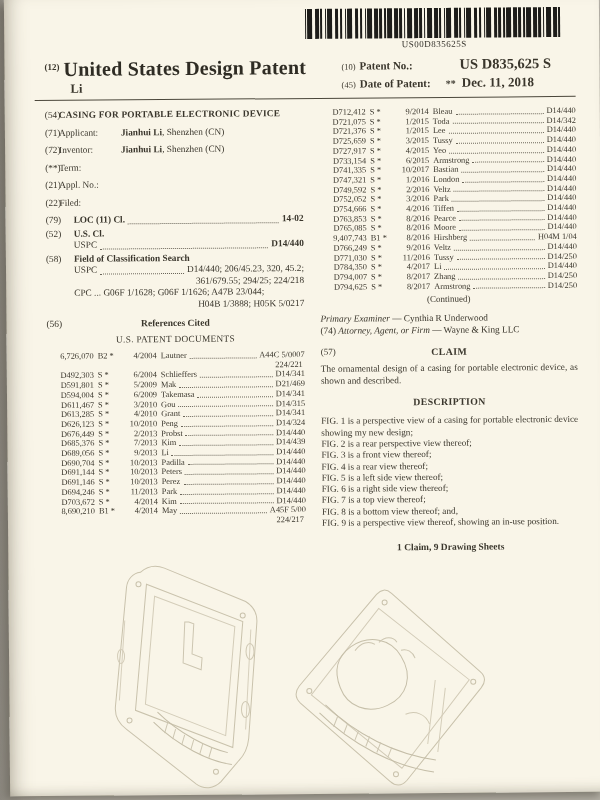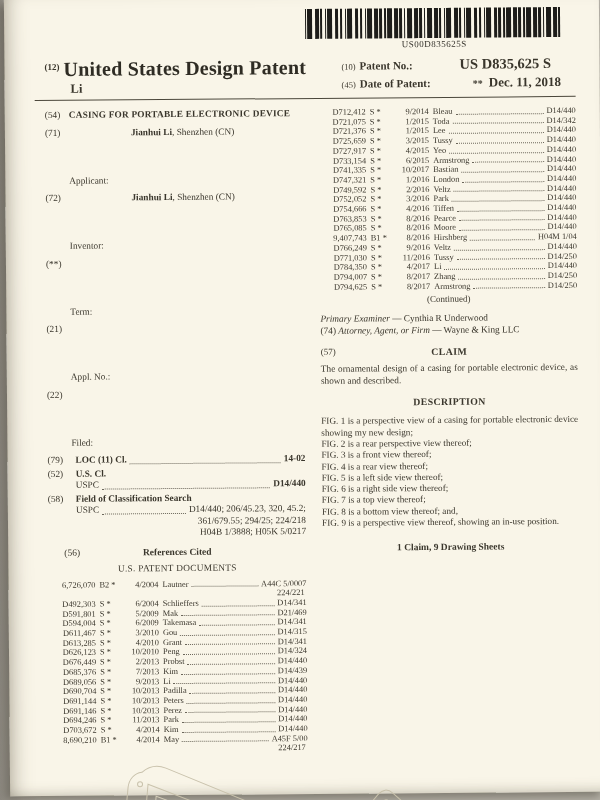--- a/index.html
+++ b/index.html
@@ -24,40 +24,40 @@
   .header-row{display:flex;padding:4px 26px 0 40px;justify-content:space-between;}
   .h-left{padding-top:2px;}
   .kind-code{font-size:9px;font-weight:bold;vertical-align:6px;}
   .main-title{font-size:20px;font-weight:bold;letter-spacing:.2px;color:#2f2c24;}
   .h-surname{font-size:12.5px;font-weight:bold;margin-left:26px;margin-top:1px;}
   .h-right{padding-top:3px;min-width:232px;}
   .h-right .row{display:flex;align-items:baseline;margin-bottom:2px;}
   .h-right .code{font-size:8.5px;margin-right:4px;}
   .h-right .lab{font-size:11px;font-weight:bold;width:86px;}
   .pat-no{font-size:14.5px;font-weight:bold;margin-left:14px;white-space:nowrap;}
-  .pat-date{font-size:13px;font-weight:bold;margin-left:27px;white-space:nowrap;}
+  .pat-date{font-size:13px;font-weight:bold;margin-left:0;white-space:nowrap;}
   .star2{font-size:10px;font-weight:bold;margin-right:6px;}
   .header-rule{border-top:1.6px solid #4b473b;margin:3px 24px 0 30px;}
   
   .columns{display:flex;gap:16px;padding:9px 24px 0 40px;}
   .col-left{width:258px;flex:none;}
   .col-right{flex:1;min-width:0;}
   .entry{display:flex;margin-bottom:6px;font-size:9.3px;line-height:11.5px;}
-  .entry .code{width:24px;flex:none;}
-  .entry .lab{width:62px;flex:none;margin-top:48px;}
+  .entry .code{width:14px;flex:none;}
+  .entry .lab{width:62px;flex:none;}
   .entry .val{flex:1;}
   .bold{font-weight:bold;}
   .title-entry .val{font-weight:bold;letter-spacing:.2px;}
   .leader{flex:1;border-bottom:1px dotted #6b665a;margin:0 3px 2px 3px;min-width:12px;}
   .cls-line{display:flex;font-size:9.3px;line-height:11.5px;}
   .cls-line .code{width:28px;flex:none;}
   .rt{text-align:right;}
   .small-gap{margin-bottom:2px;}
   .refs-head{ text-align:center;font-size:9.5px;font-weight:bold;margin:8px 0 2px;position:relative;}
-  .refs-head .code{position:absolute;left:16px;font-weight:normal;}
+  .refs-head .code{position:absolute;left:0;font-weight:normal;}
   .refs-sub{text-align:center;font-size:9.3px;margin:6px 0 7px;letter-spacing:.3px;}
   
   .ref-row{display:flex;font-size:8.4px;line-height:9.7px;white-space:nowrap;}
   .ref-num{width:47px;text-align:right;flex:none;}
   .ref-kind{width:24px;text-align:left;padding-left:4px;flex:none;}
   .ref-date{width:35px;text-align:right;flex:none;margin-right:4px;}
   .ref-name{flex:none;}
   .ref-cls{flex:none;}
   .ref-row2{font-size:8.4px;line-height:9.7px;text-align:right;padding-right:2px;}
   .continued{text-align:center;font-size:9px;margin:3px 0 8px;}
@@ -268,20 +268,21 @@
         <span>USPC</span>
         <span class="leader"></span>
         <span>D14/440; 206/45.23, 320, 45.2;</span>
       </div>
       <div class="cls-line rt">
         <span class="code"></span>
           <span style="flex:1;text-align:right">361/679.55; 294/25; 224/218</span>
       </div>
       <div class="cls-line">
         <span class="code"></span>
+          <span>CPC ... G06F 1/1628; G06F 1/1626; A47B 23/044;</span>
       </div>
       <div class="cls-line">
         <span class="code"></span>
           <span style="flex:1;text-align:right">H04B 1/3888; H05K 5/0217</span>
       </div>
       <div class="cls-line">
         <span class="code"></span>
       </div>
 
       <div class="refs-head">

